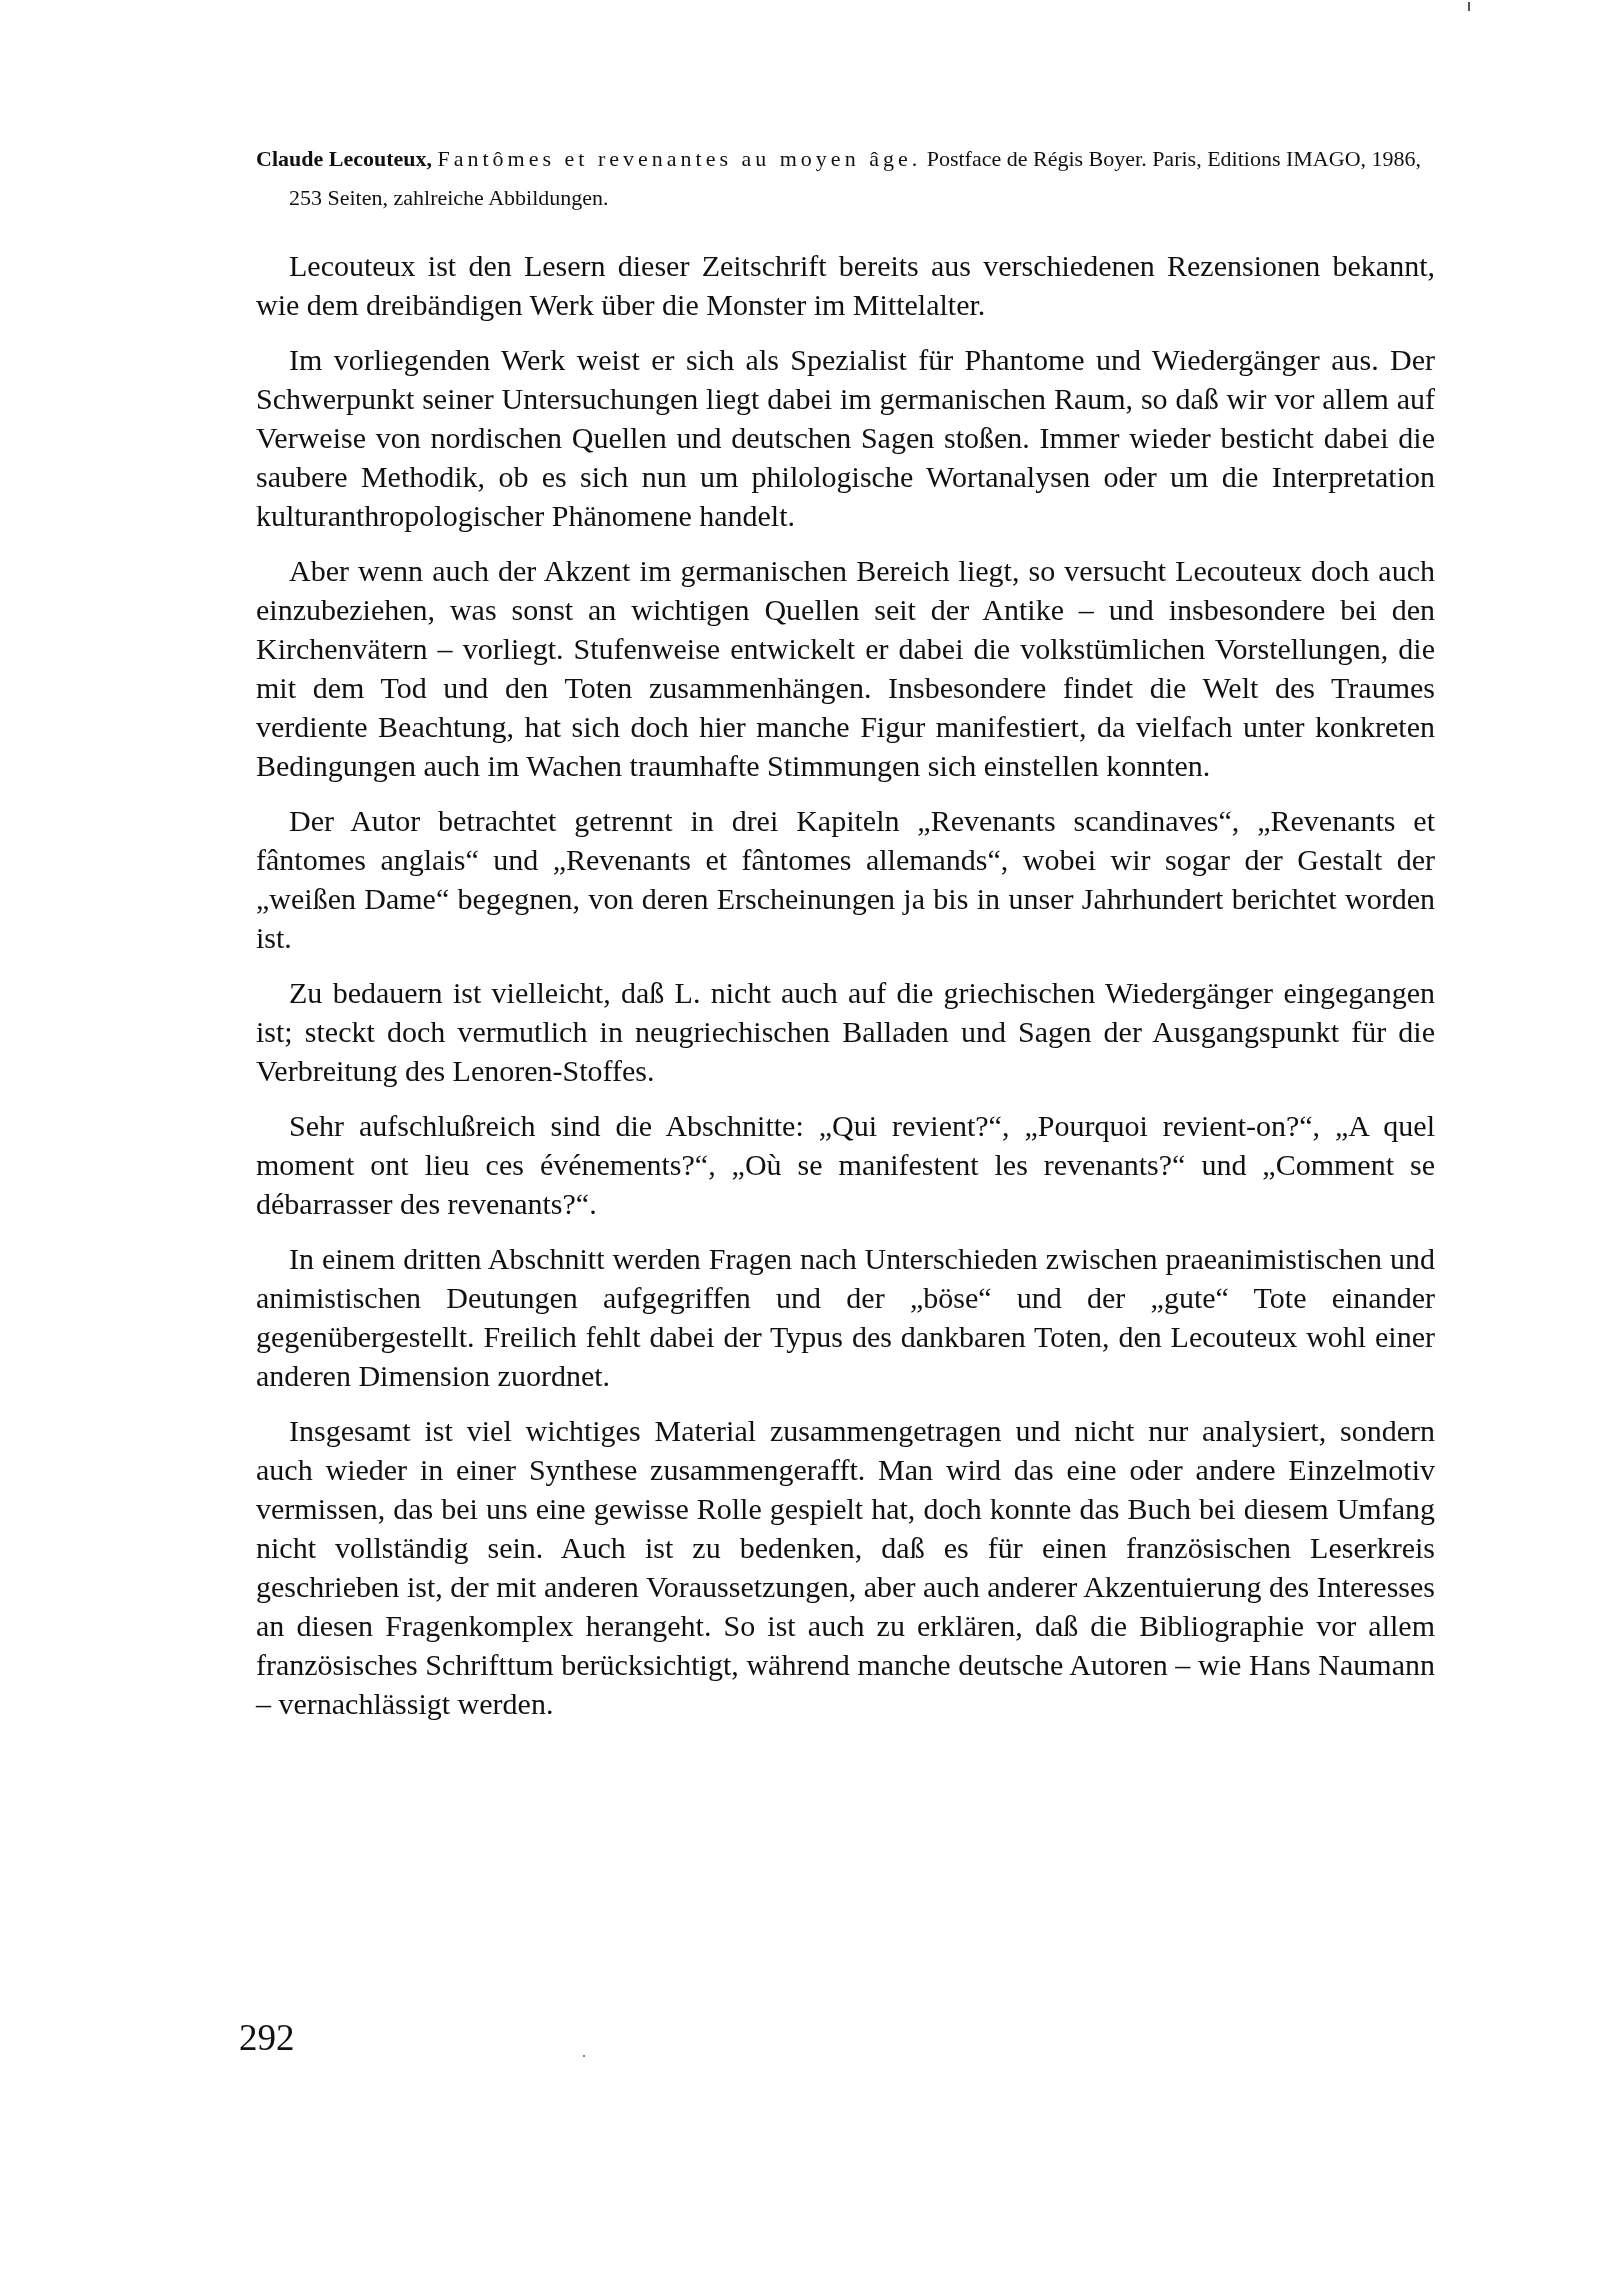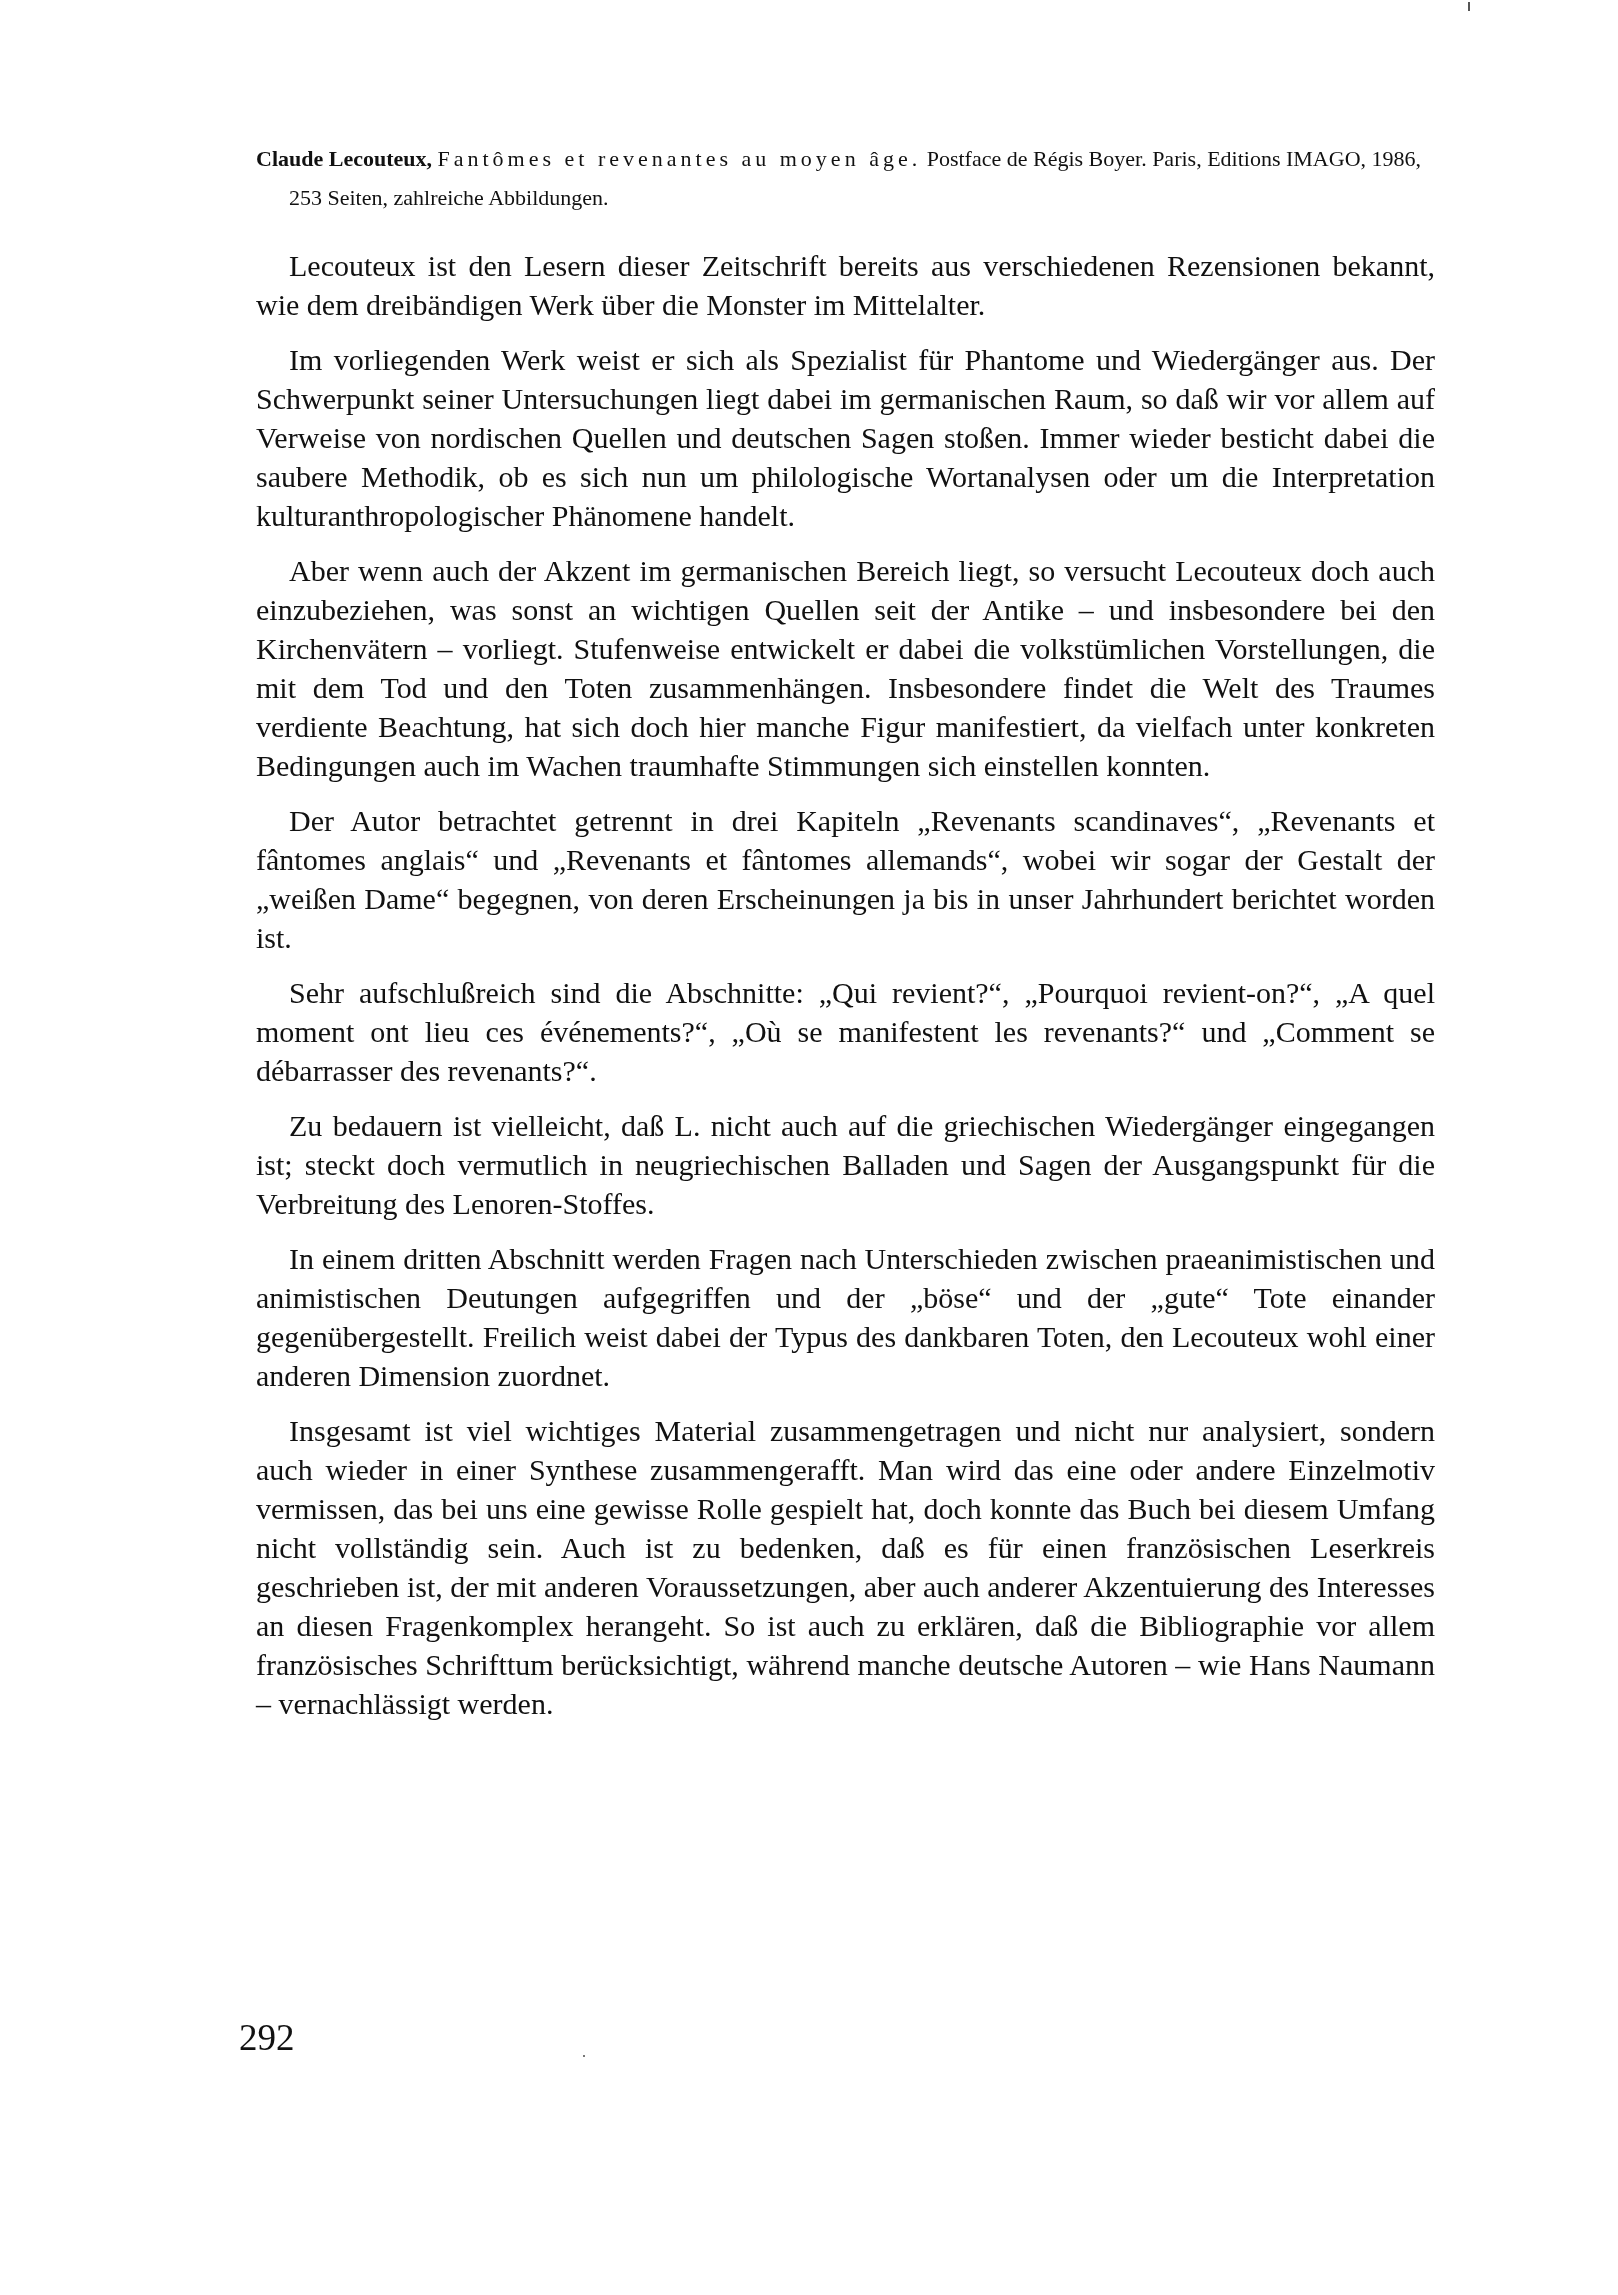--- a/index.html
+++ b/index.html
@@ -76,22 +76,22 @@
     <span class="author">Claude Lecouteux,</span>
     <span class="title">Fantômes et revenantes au moyen âge.</span>
     <span class="details">Postface de Régis Boyer. Paris, Editions IMAGO, 1986, 253 Seiten, zahlreiche Abbildungen.</span>
   </div>
 
   <section class="review-body">
     <p>Lecouteux ist den Lesern dieser Zeitschrift bereits aus verschiedenen Rezensionen bekannt, wie dem dreibändigen Werk über die Monster im Mittelalter.</p>
     <p>Im vorliegenden Werk weist er sich als Spezialist für Phantome und Wiedergänger aus. Der Schwerpunkt seiner Untersuchungen liegt dabei im germanischen Raum, so daß wir vor allem auf Verweise von nordischen Quellen und deutschen Sagen stoßen. Immer wieder besticht dabei die saubere Methodik, ob es sich nun um philologische Wortanalysen oder um die Interpretation kulturanthropologischer Phänomene handelt.</p>
     <p>Aber wenn auch der Akzent im germanischen Bereich liegt, so versucht Lecouteux doch auch einzubeziehen, was sonst an wichtigen Quellen seit der Antike – und insbesondere bei den Kirchenvätern – vorliegt. Stufenweise entwickelt er dabei die volkstümlichen Vorstellungen, die mit dem Tod und den Toten zusammenhängen. Insbesondere findet die Welt des Traumes verdiente Beachtung, hat sich doch hier manche Figur manifestiert, da vielfach unter konkreten Bedingungen auch im Wachen traumhafte Stimmungen sich einstellen konnten.</p>
     <p>Der Autor betrachtet getrennt in drei Kapiteln „Revenants scandinaves“, „Revenants et fântomes anglais“ und „Revenants et fântomes allemands“, wobei wir sogar der Gestalt der „weißen Dame“ begegnen, von deren Erscheinungen ja bis in unser Jahrhundert berichtet worden ist.</p>
+    <p>Zu bedauern ist vielleicht, daß L. nicht auch auf die griechischen Wiedergänger eingegangen ist; steckt doch vermutlich in neugriechischen Balladen und Sagen der Ausgangspunkt für die Verbreitung des Lenoren-Stoffes.</p>
     <p>Sehr aufschlußreich sind die Abschnitte: „Qui revient?“, „Pourquoi revient-on?“, „A quel moment ont lieu ces événements?“, „Où se manifestent les revenants?“ und „Comment se débarrasser des revenants?“.</p>
-    <p>Zu bedauern ist vielleicht, daß L. nicht auch auf die griechischen Wiedergänger eingegangen ist; steckt doch vermutlich in neugriechischen Balladen und Sagen der Ausgangspunkt für die Verbreitung des Lenoren-Stoffes.</p>
-    <p>In einem dritten Abschnitt werden Fragen nach Unterschieden zwischen praeanimistischen und animistischen Deutungen aufgegriffen und der „böse“ und der „gute“ Tote einander gegenübergestellt. Freilich weist dabei der Typus des dankbaren Toten, den Lecouteux wohl einer anderen Dimension zuordnet.</p>
+    <p>In einem dritten Abschnitt werden Fragen nach Unterschieden zwischen praeanimistischen und animistischen Deutungen aufgegriffen und der „böse“ und der „gute“ Tote einander gegenübergestellt. Freilich fehlt dabei der Typus des dankbaren Toten, den Lecouteux wohl einer anderen Dimension zuordnet.</p>
     <p>Insgesamt ist viel wichtiges Material zusammengetragen und nicht nur analysiert, sondern auch wieder in einer Synthese zusammengerafft. Man wird das eine oder andere Einzelmotiv vermissen, das bei uns eine gewisse Rolle gespielt hat, doch konnte das Buch bei diesem Umfang nicht vollständig sein. Auch ist zu bedenken, daß es für einen französischen Leserkreis geschrieben ist, der mit anderen Voraussetzungen, aber auch anderer Akzentuierung des Interesses an diesen Fragenkomplex herangeht. So ist auch zu erklären, daß die Bibliographie vor allem französisches Schrifttum berücksichtigt, während manche deutsche Autoren – wie Hans Naumann – vernachlässigt werden.</p>
   </section>
 </main>
 
 <div class="page-number">292</div>
 <div class="scan-dot"></div>
 
 
 </body></html>

